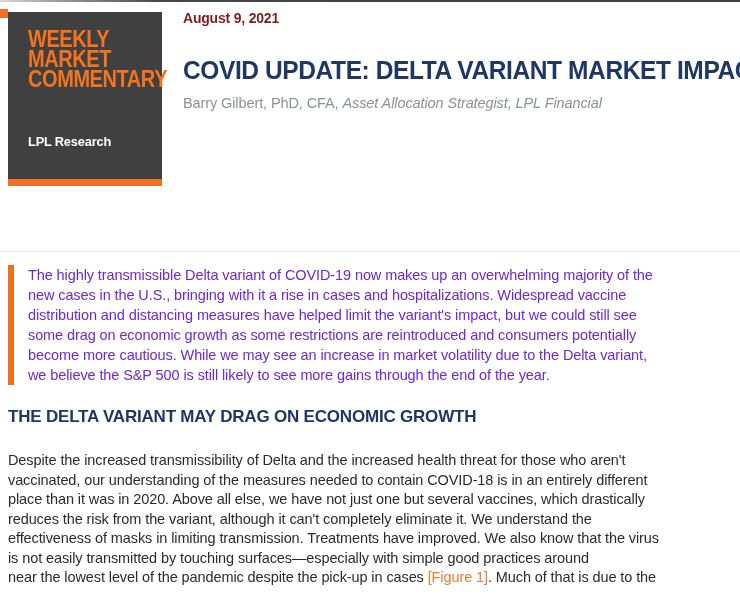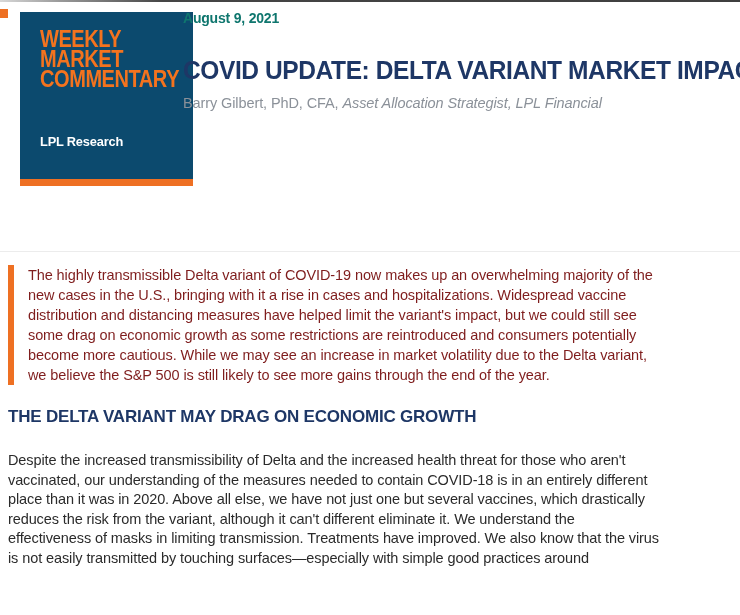--- a/index.html
+++ b/index.html
@@ -21,23 +21,23 @@
   }
 
   
   .corner-accent {
     position: absolute; left: 0; top: 9px; width: 8px; height: 9px;
     background: #ee7023;
   }
 
   
   .logo-box {
-    position: absolute; left: 20px; top: 12px;
-    width: 173px; height: 174px;
-    background: #0c4a6e;
+    position: absolute; left: 8px; top: 12px;
+    width: 154px; height: 174px;
+    background: #404040;
     border-bottom: 7px solid #ee7023;
     padding: 17px 0 0 20px;
   }
   .logo-title {
     color: #f4731e;
     font-weight: bold;
     font-size: 23px;
     line-height: 20px;
     letter-spacing: -0.5px;
     transform: scaleX(0.87);
@@ -50,21 +50,21 @@
     font-weight: bold;
     font-size: 13.5px;
     letter-spacing: -0.2px;
     transform: scaleX(0.95);
     transform-origin: left top;
   }
 
   
   .header { position: absolute; left: 183px; top: 10px; width: 548px; }
   .date {
-    color: #0f766e;
+    color: #7f1d1d;
     font-weight: bold;
     font-size: 14px;
     letter-spacing: -0.2px;
   }
   .title {
     margin-top: 30px;
     color: #1e3766;
     font-weight: bold;
     font-size: 25px;
     letter-spacing: -0.4px;
@@ -88,21 +88,21 @@
 
   
   .intro-block {
     position: absolute; left: 8px; top: 265px; width: 716px;
     border-left: 6px solid #ee7023;
     padding-left: 14px;
   }
   .intro-line {
     font-size: 14.5px;
     line-height: 20px;
-    color: #7f1d1d;
+    color: #6d28d9;
     letter-spacing: -0.1px;
     white-space: nowrap;
   }
 
   .section-heading {
     position: absolute; left: 8px; top: 407px;
     color: #1e3766;
     font-weight: bold;
     font-size: 17px;
     letter-spacing: -0.2px;
@@ -154,18 +154,21 @@
     <div class="intro-line">become more cautious. While we may see an increase in market volatility due to the Delta variant,</div>
     <div class="intro-line">we believe the S&amp;P 500 is still likely to see more gains through the end of the year.</div>
   </div>
 
   <div class="section-heading">THE DELTA VARIANT MAY DRAG ON ECONOMIC GROWTH</div>
 
   <div class="body-block">
     <div class="body-line">Despite the increased transmissibility of Delta and the increased health threat for those who aren't</div>
     <div class="body-line">vaccinated, our understanding of the measures needed to contain COVID-18 is in an entirely different</div>
     <div class="body-line">place than it was in 2020. Above all else, we have not just one but several vaccines, which drastically</div>
-    <div class="body-line">reduces the risk from the variant, although it can't different eliminate it. We understand the</div>
+    <div class="body-line">reduces the risk from the variant, although it can't completely eliminate it. We understand the</div>
     <div class="body-line">effectiveness of masks in limiting transmission. Treatments have improved. We also know that the virus</div>
     <div class="body-line">is not easily transmitted by touching surfaces—especially with simple good practices around</div>
+    <div class="body-line">
+      <span>near the lowest level of the pandemic despite the pick-up in cases </span><a class="fig-link">[Figure 1]</a><span>. Much of that is due to the</span>
+    </div>
   </div>
 
 </div>
 
 </body></html>

